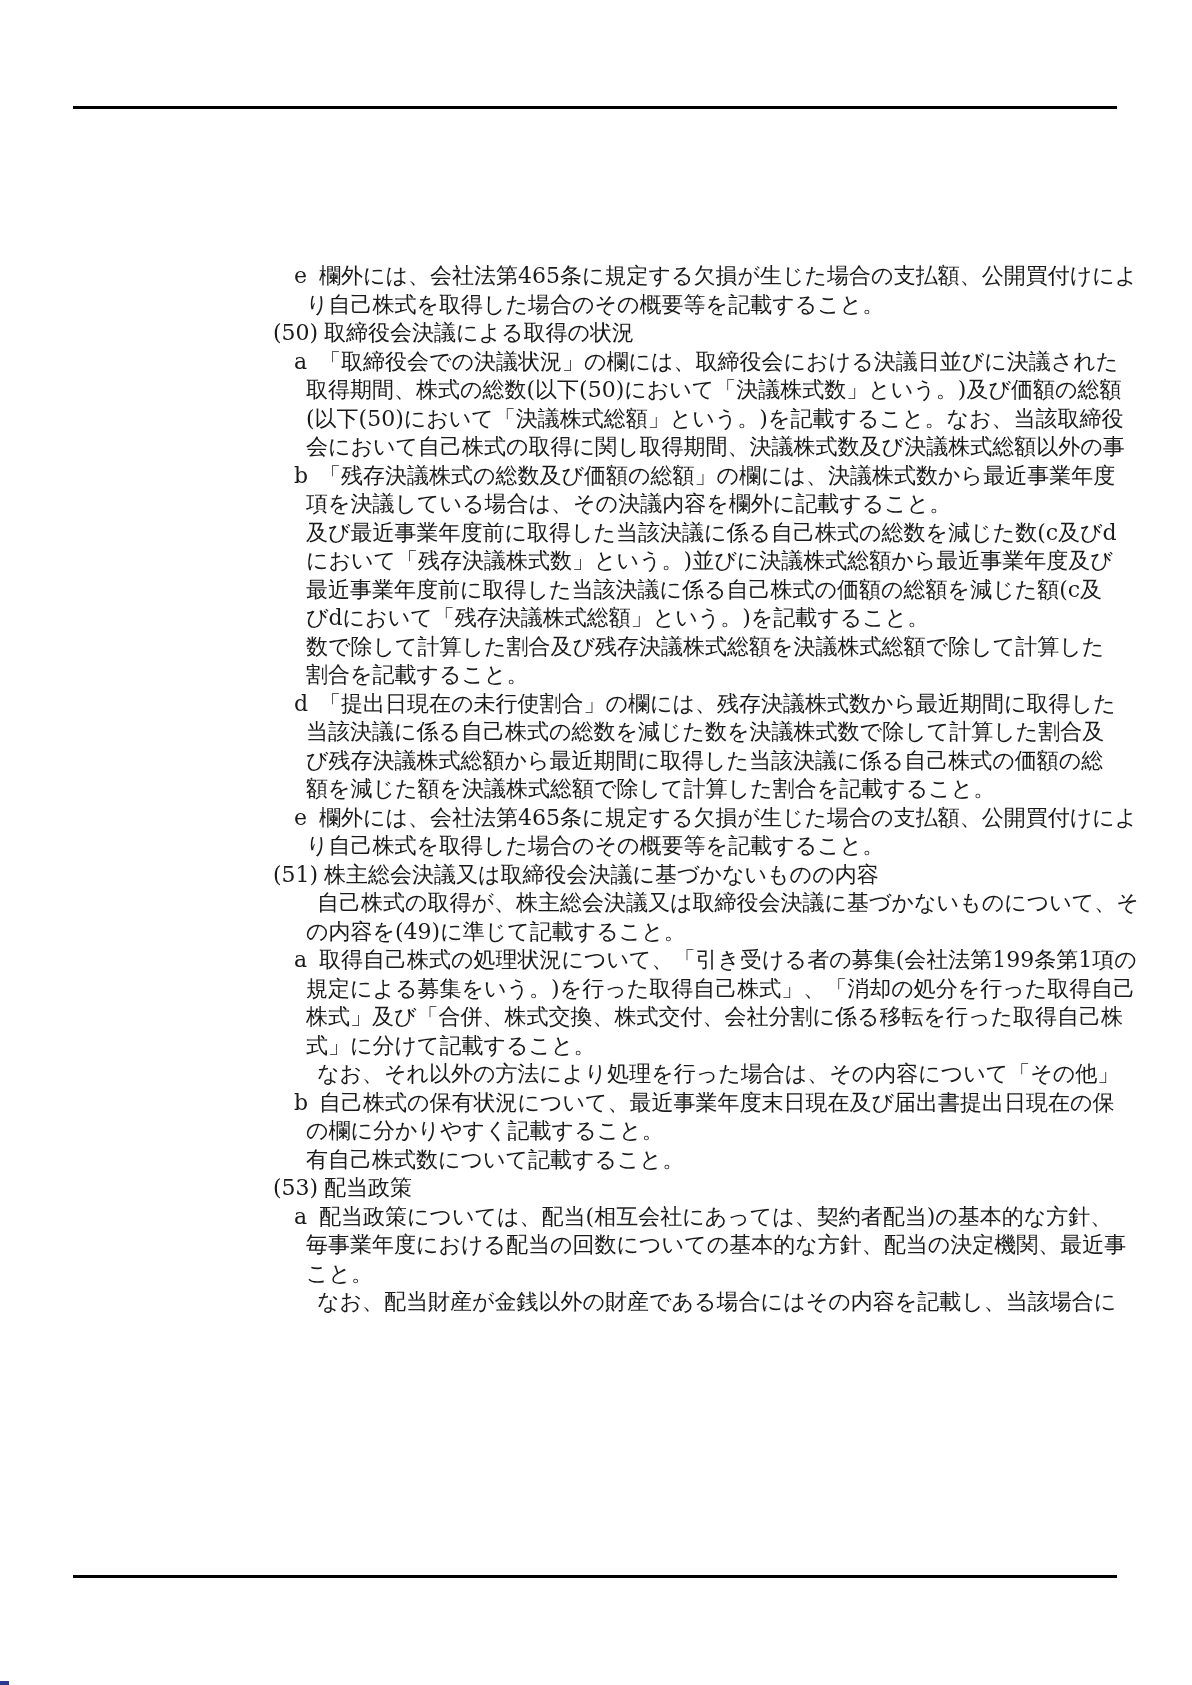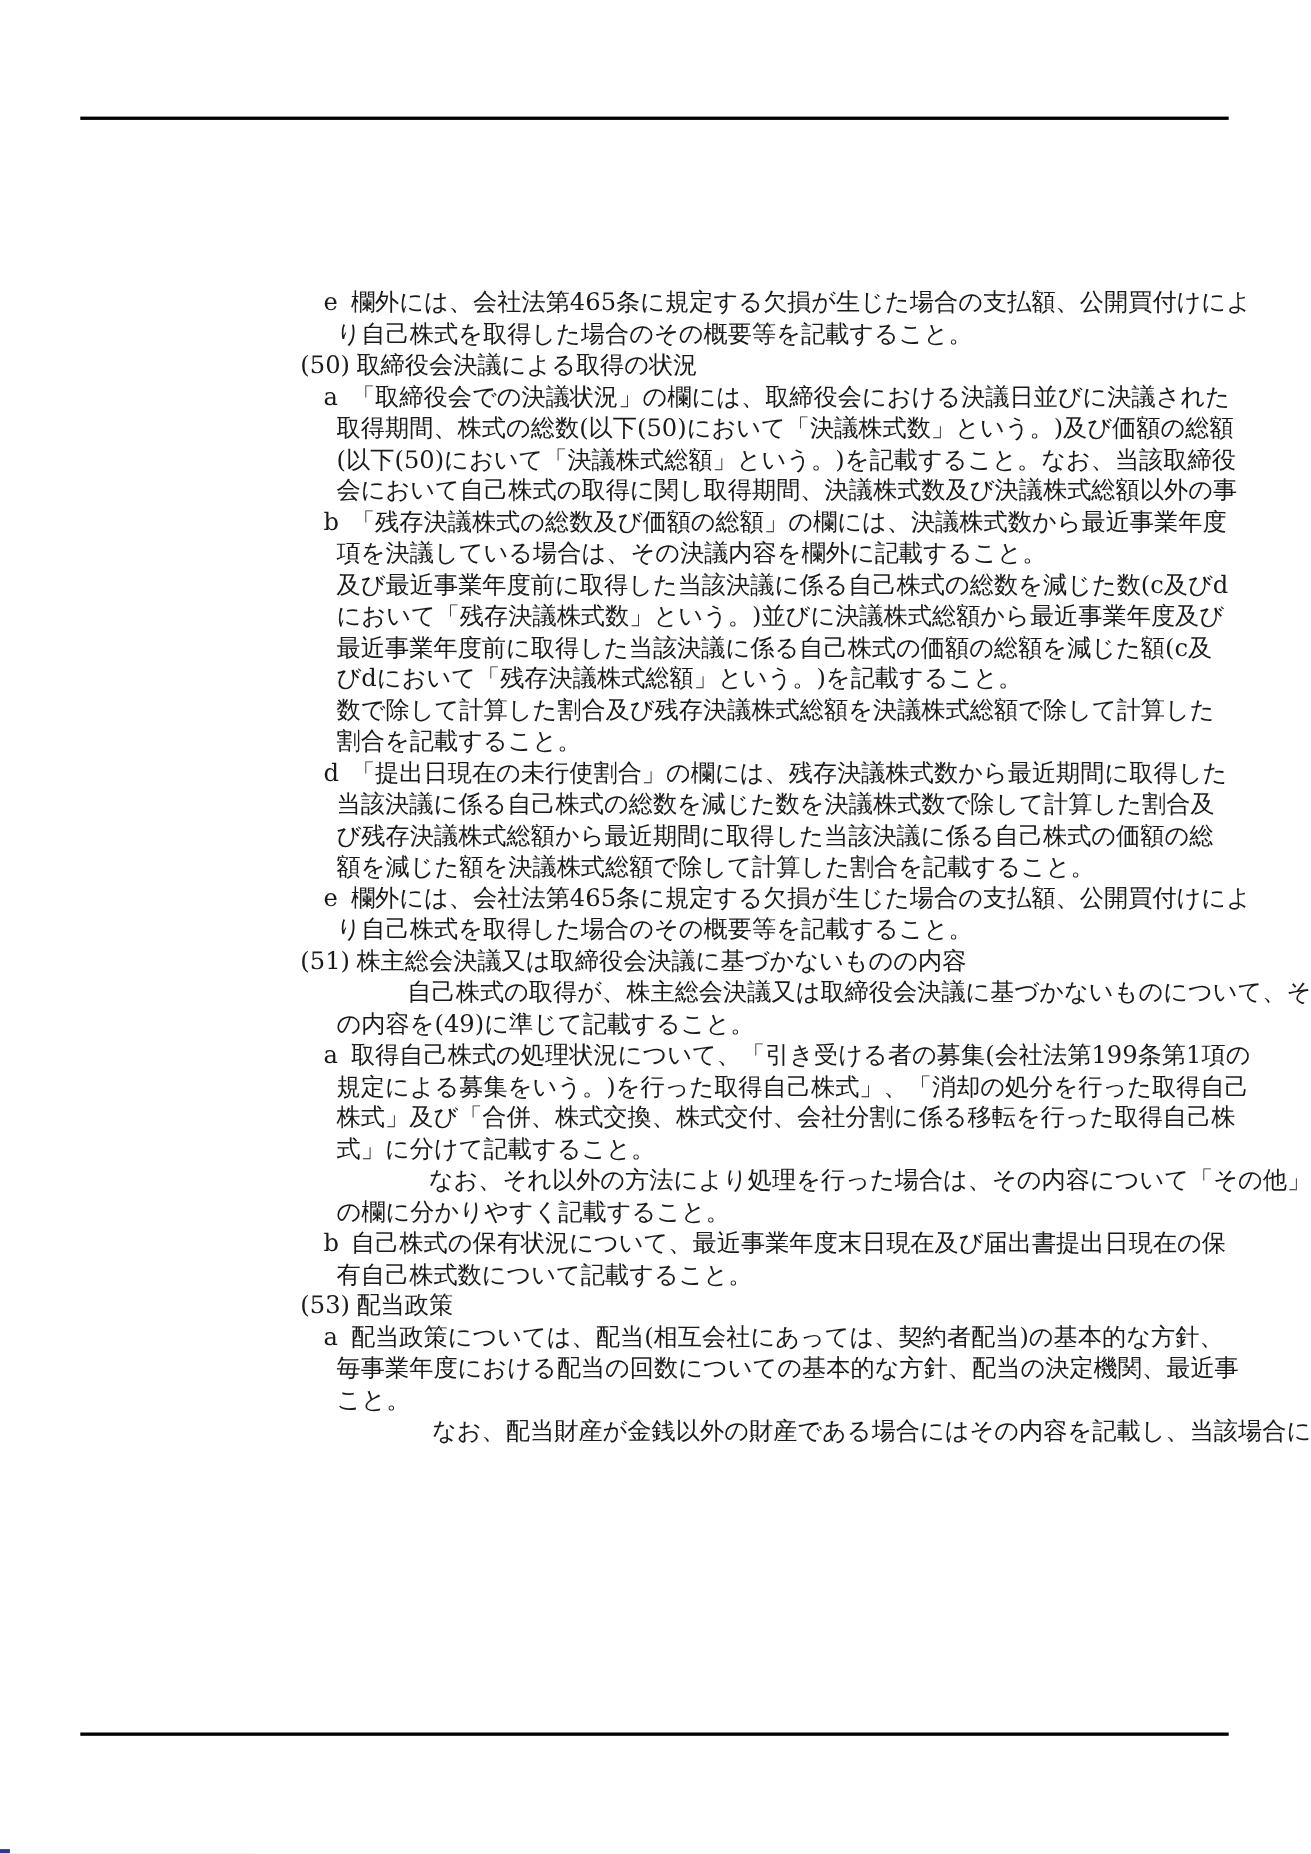--- a/index.html
+++ b/index.html
@@ -32,21 +32,21 @@
     white-space:nowrap;
     margin-left:24px;
   }
   .ln {
     height:28.5px;
     line-height:28.5px;
   }
   .ln.item { padding-left:237px; }
   .ln.sub  { padding-left:258px; }
   .ln.cont { padding-left:270px; }
-  .ln.para { padding-left:281px;text-align:right; }
+  .ln.para { padding-left:281px; }
   .mk { display:inline-block; }
   .mk-item { width:51px; }
   .mk-sub  { width:25px; }
 </style>
 </head>
 <body>
 
 <div class="page">
   <div class="rule top"></div>
 
@@ -73,22 +73,22 @@
     <div class="ln sub"><span class="mk mk-sub">e</span><span>欄外には、会社法第465条に規定する欠損が生じた場合の支払額、公開買付けによ</span></div>
     <div class="ln cont"><span>り自己株式を取得した場合のその概要等を記載すること。</span></div>
     <div class="ln item"><span class="mk mk-item">(51)</span><span>株主総会決議又は取締役会決議に基づかないものの内容</span></div>
     <div class="ln para"><span>自己株式の取得が、株主総会決議又は取締役会決議に基づかないものについて、そ</span></div>
     <div class="ln cont"><span>の内容を(49)に準じて記載すること。</span></div>
     <div class="ln sub"><span class="mk mk-sub">a</span><span>取得自己株式の処理状況について、「引き受ける者の募集(会社法第199条第1項の</span></div>
     <div class="ln cont"><span>規定による募集をいう。)を行った取得自己株式」、「消却の処分を行った取得自己</span></div>
     <div class="ln cont"><span>株式」及び「合併、株式交換、株式交付、会社分割に係る移転を行った取得自己株</span></div>
     <div class="ln cont"><span>式」に分けて記載すること。</span></div>
     <div class="ln para"><span>なお、それ以外の方法により処理を行った場合は、その内容について「その他」</span></div>
+    <div class="ln sub"><span class="mk mk-sub">b</span><span>自己株式の保有状況について、最近事業年度末日現在及び届出書提出日現在の保</span></div>
     <div class="ln cont"><span>の欄に分かりやすく記載すること。</span></div>
-    <div class="ln sub"><span class="mk mk-sub">b</span><span>自己株式の保有状況について、最近事業年度末日現在及び届出書提出日現在の保</span></div>
     <div class="ln cont"><span>有自己株式数について記載すること。</span></div>
     <div class="ln item"><span class="mk mk-item">(53)</span><span>配当政策</span></div>
     <div class="ln sub"><span class="mk mk-sub">a</span><span>配当政策については、配当(相互会社にあっては、契約者配当)の基本的な方針、</span></div>
     <div class="ln cont"><span>毎事業年度における配当の回数についての基本的な方針、配当の決定機関、最近事</span></div>
     <div class="ln cont"><span>こと。</span></div>
     <div class="ln para"><span>なお、配当財産が金銭以外の財産である場合にはその内容を記載し、当該場合に</span></div>
   </div>
 
   <div class="rule bottom"></div>
   <div class="corner-artifact"></div>

